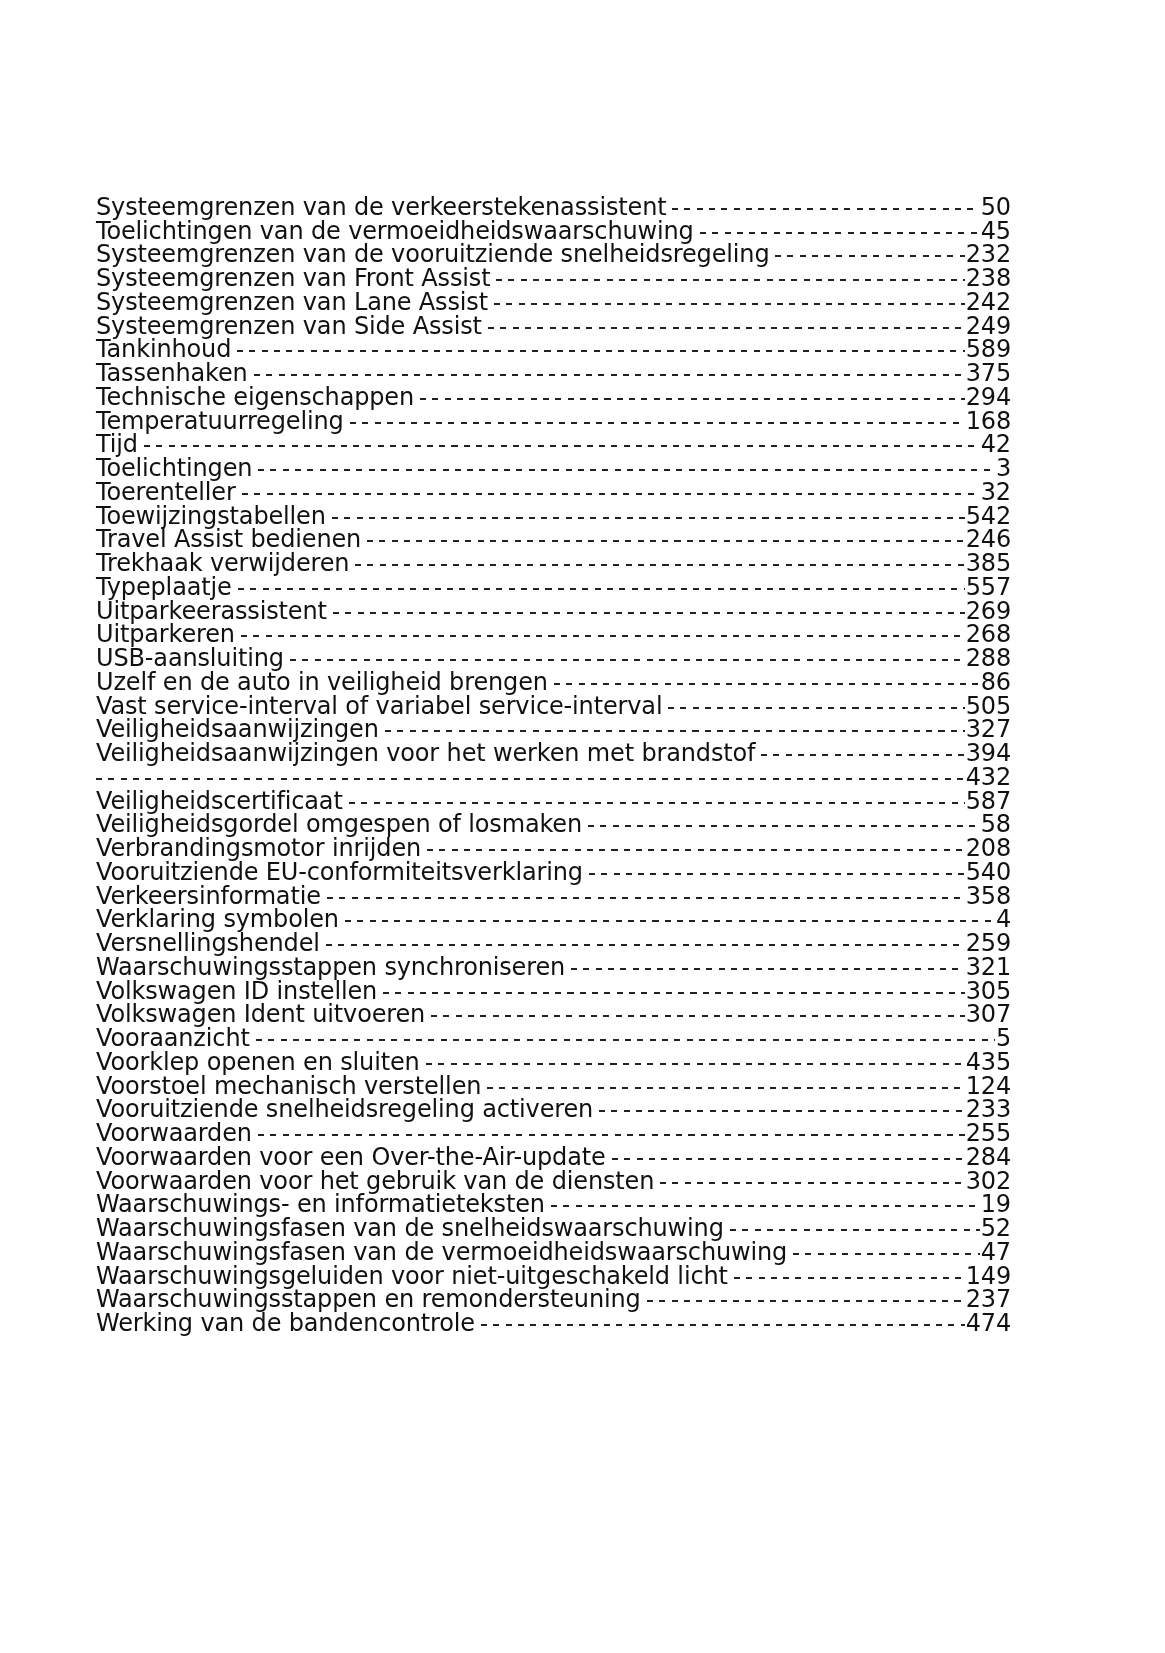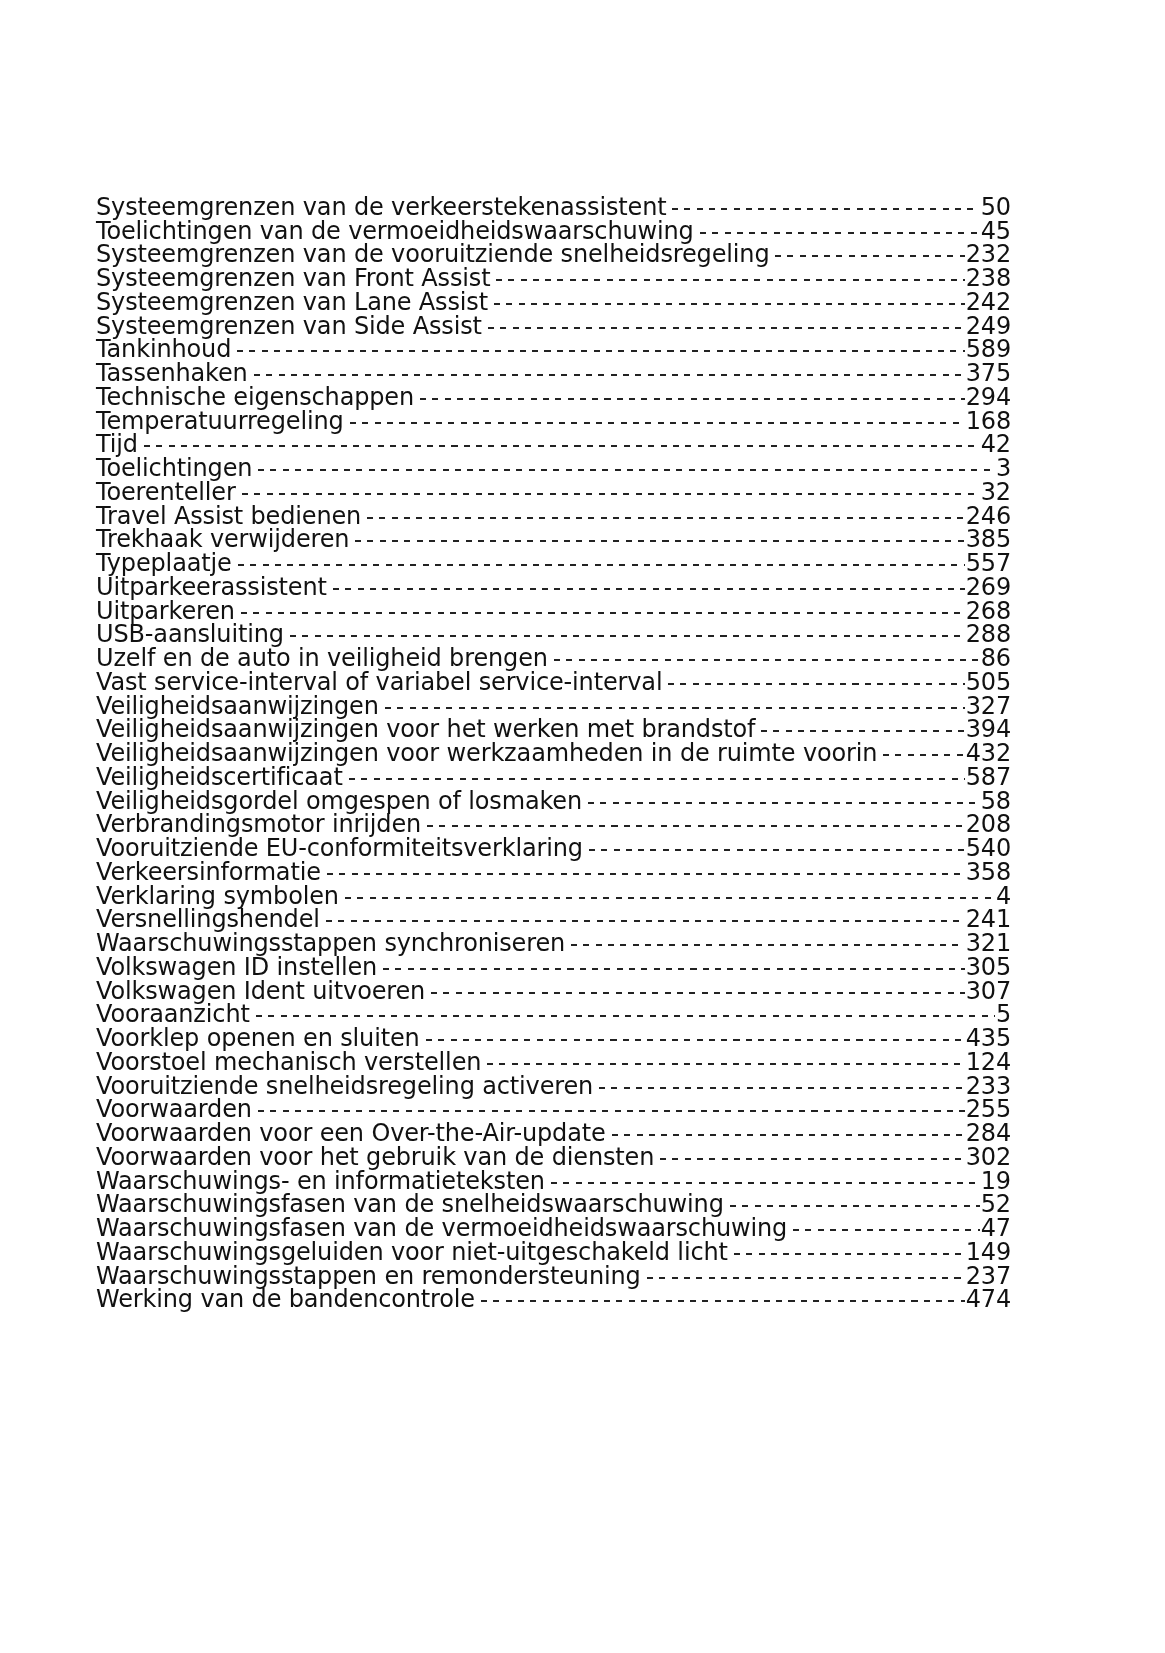--- a/index.html
+++ b/index.html
@@ -121,20 +121,25 @@
     <span class="entry-term">Toelichtingen</span>
     <span class="entry-leader"></span>
     <span class="entry-page">3</span>
   </li>
     <li class="index-entry">
     <span class="entry-term">Toerenteller</span>
     <span class="entry-leader"></span>
     <span class="entry-page">32</span>
   </li>
     <li class="index-entry">
+    <span class="entry-term">Toewijzingstabellen</span>
+    <span class="entry-leader"></span>
+    <span class="entry-page">542</span>
+  </li>
+    <li class="index-entry">
     <span class="entry-term">Travel Assist bedienen</span>
     <span class="entry-leader"></span>
     <span class="entry-page">246</span>
   </li>
     <li class="index-entry">
     <span class="entry-term">Trekhaak verwijderen</span>
     <span class="entry-leader"></span>
     <span class="entry-page">385</span>
   </li>
     <li class="index-entry">
@@ -171,21 +176,20 @@
     <span class="entry-term">Veiligheidsaanwijzingen</span>
     <span class="entry-leader"></span>
     <span class="entry-page">327</span>
   </li>
     <li class="index-entry">
     <span class="entry-term">Veiligheidsaanwijzingen voor het werken met brandstof</span>
     <span class="entry-leader"></span>
     <span class="entry-page">394</span>
   </li>
     <li class="index-entry">
-    <span class="entry-term">Veiligheidsaanwijzingen voor werkzaamheden in de ruimte voorin</span>
     <span class="entry-leader"></span>
     <span class="entry-page">432</span>
   </li>
     <li class="index-entry">
     <span class="entry-term">Veiligheidscertificaat</span>
     <span class="entry-leader"></span>
     <span class="entry-page">587</span>
   </li>
     <li class="index-entry">
     <span class="entry-term">Veiligheidsgordel omgespen of losmaken</span>
@@ -208,21 +212,21 @@
     <span class="entry-page">358</span>
   </li>
     <li class="index-entry">
     <span class="entry-term">Verklaring symbolen</span>
     <span class="entry-leader"></span>
     <span class="entry-page">4</span>
   </li>
     <li class="index-entry">
     <span class="entry-term">Versnellingshendel</span>
     <span class="entry-leader"></span>
-    <span class="entry-page">241</span>
+    <span class="entry-page">259</span>
   </li>
     <li class="index-entry">
     <span class="entry-term">Waarschuwingsstappen synchroniseren</span>
     <span class="entry-leader"></span>
     <span class="entry-page">321</span>
   </li>
     <li class="index-entry">
     <span class="entry-term">Volkswagen ID instellen</span>
     <span class="entry-leader"></span>
     <span class="entry-page">305</span>

